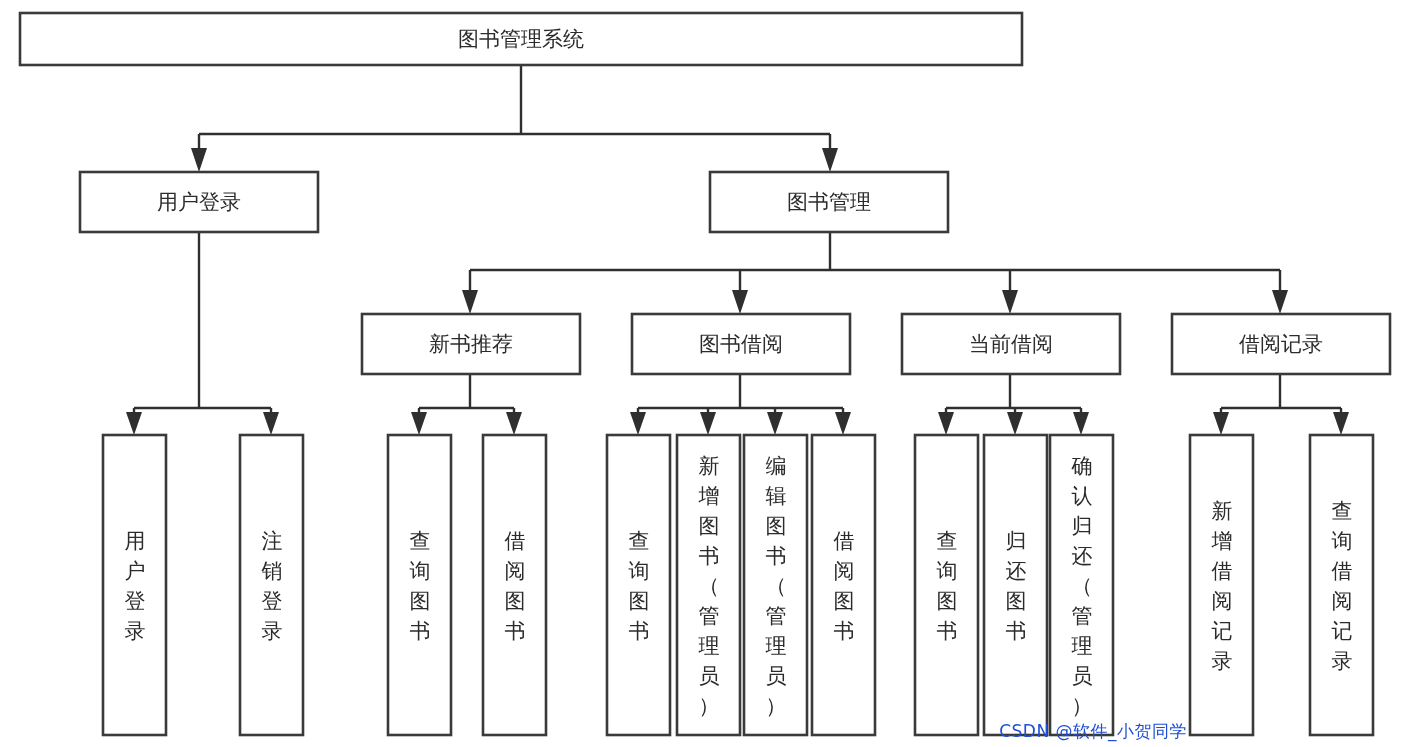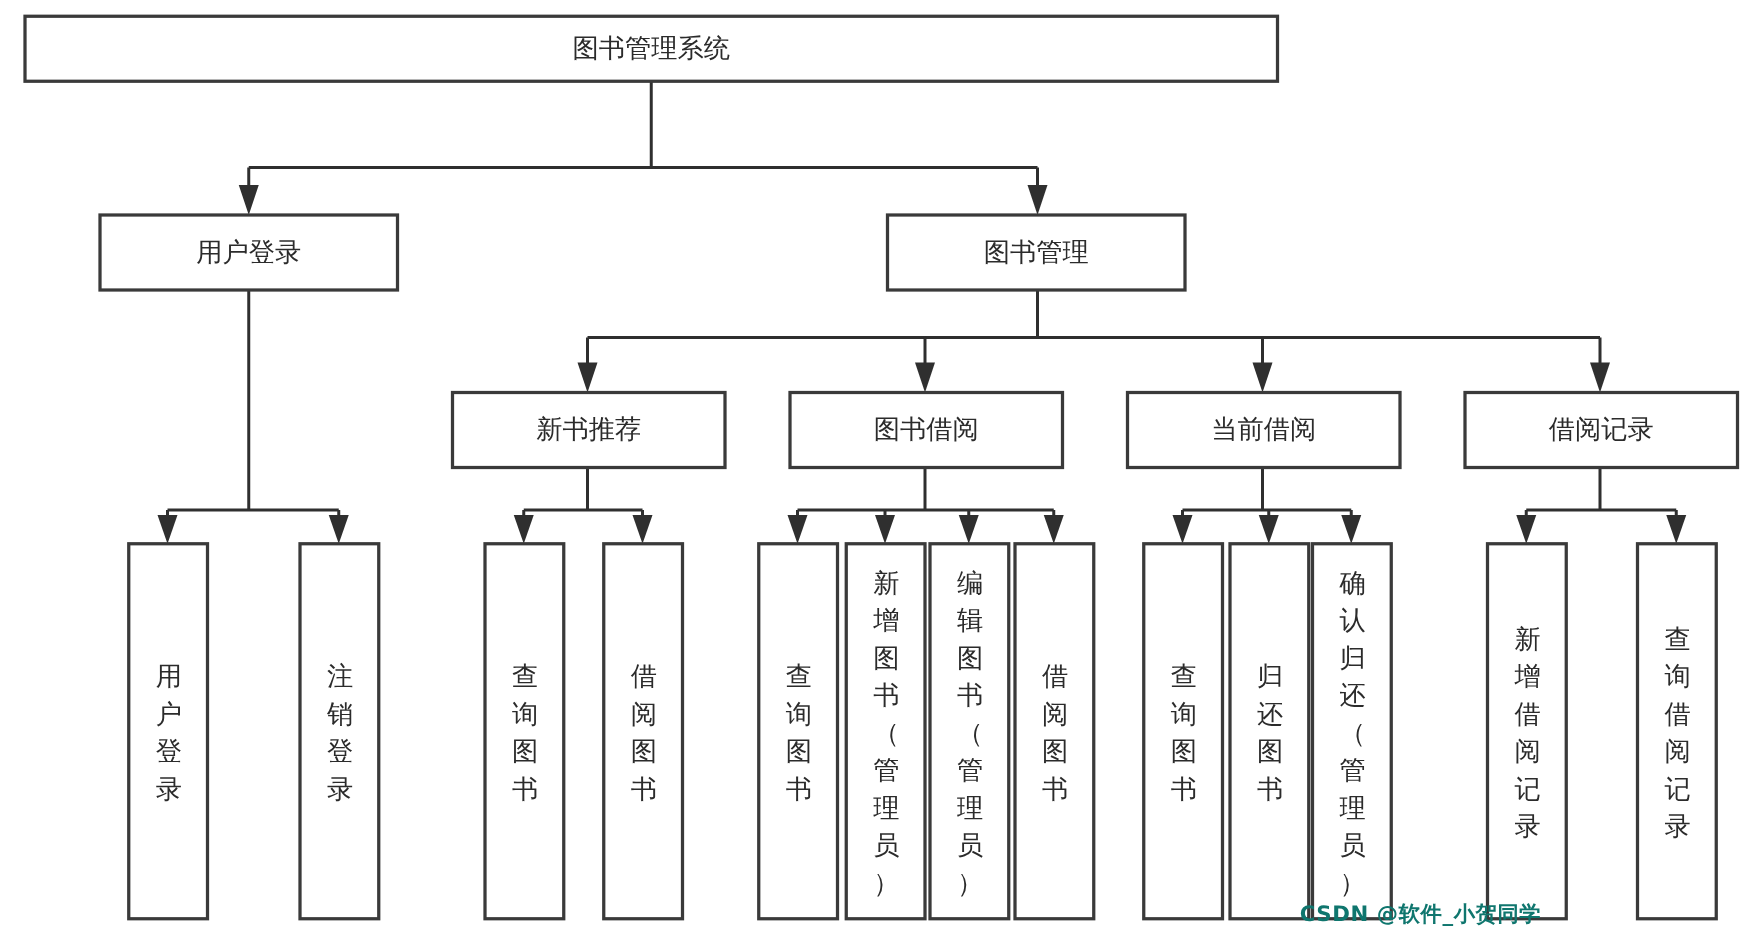--- a/index.html
+++ b/index.html
@@ -11,21 +11,20 @@
     width: 1405px;
     height: 747px;
     font-family: "DejaVu Sans", "Liberation Sans", sans-serif;
     overflow: hidden;
     position: relative;
   }
   #diagram-root {
     position: relative;
     width: 1195px;
     height: 747px;
-    padding-left: 46px;
   }
   svg.flow {
     position: absolute;
     left: 0;
     top: 0;
     width: 1405px;
     height: 747px;
   }
   .node-box {
     fill: #ffffff;
@@ -54,25 +53,24 @@
     font-size: 21px;
     fill: #2b2b2b;
     text-anchor: middle;
   }
   .watermark {
     position: absolute;
     right: 8px;
     bottom: 4px;
     font-family: "DejaVu Sans", "Liberation Sans", sans-serif;
     font-size: 17px;
-    color: #0f766e;
+    color: #1d4ed8;
     letter-spacing: 0.5px;
     white-space: nowrap;
     user-select: none;
-    font-weight: bold;
   }
 </style>
 </head>
 <body>
 
 <div id="diagram-root">
   <svg class="flow" viewBox="0 0 1405 747">
 
     <g>
 

